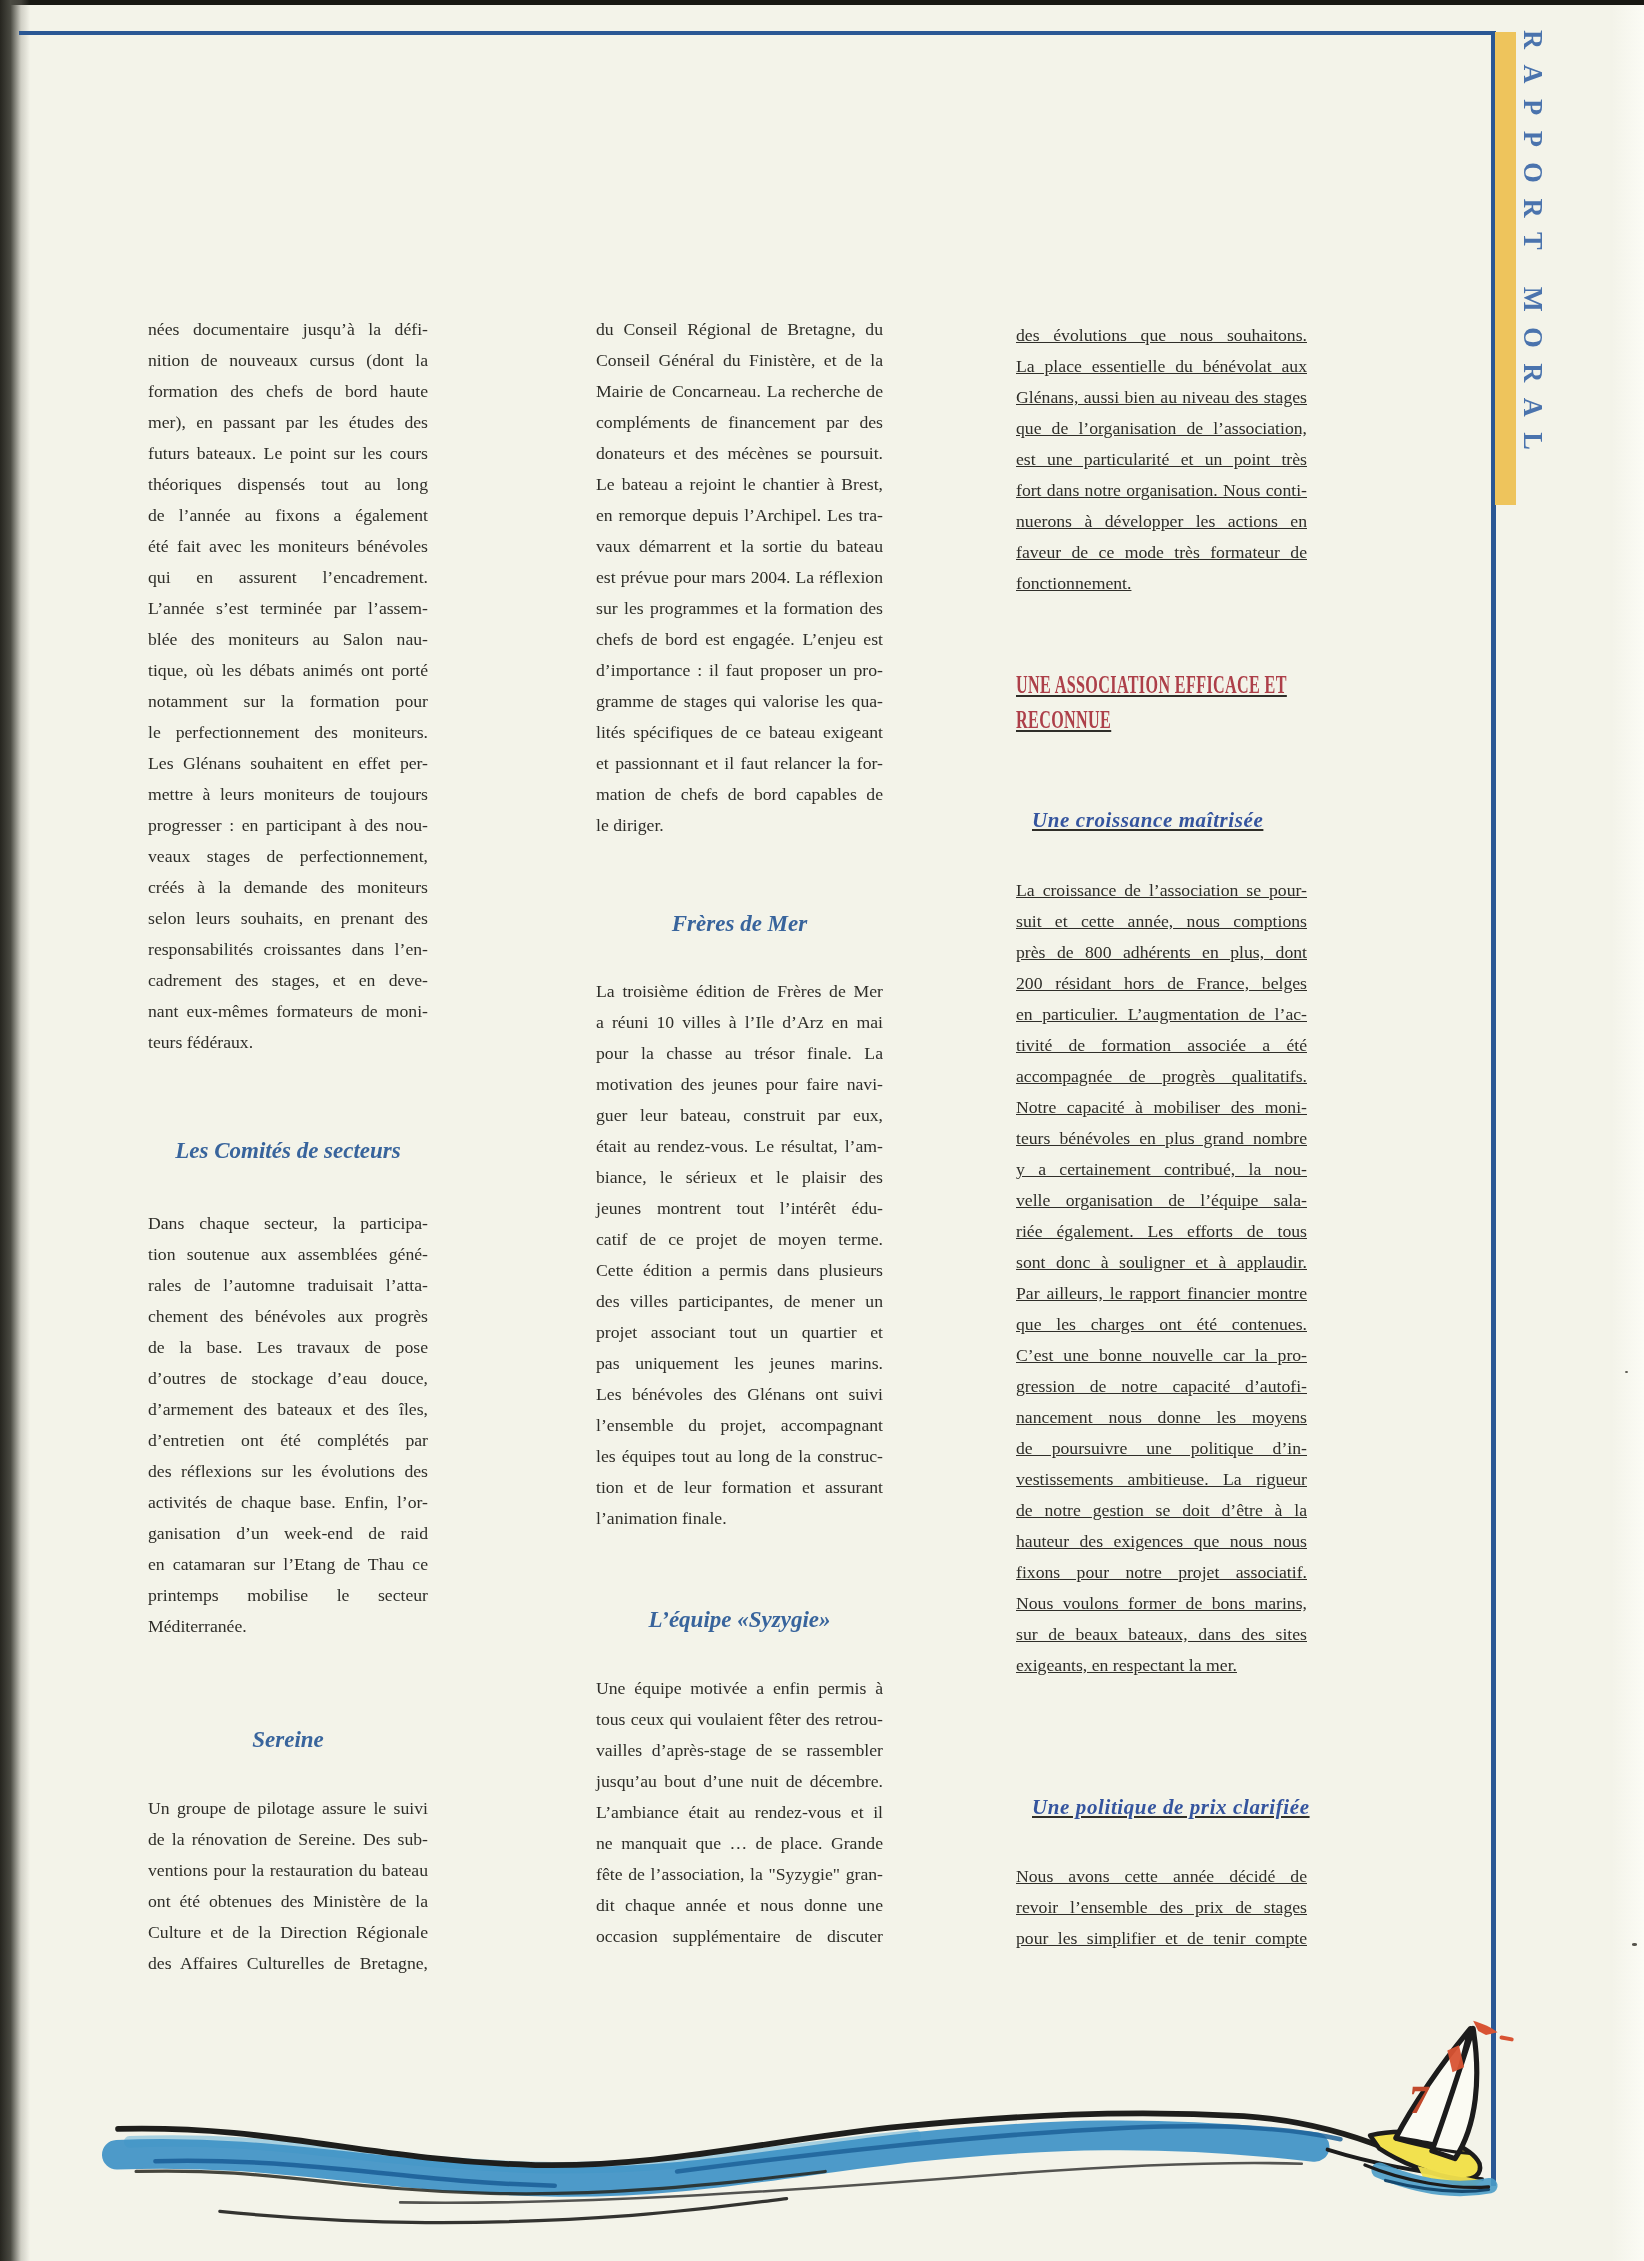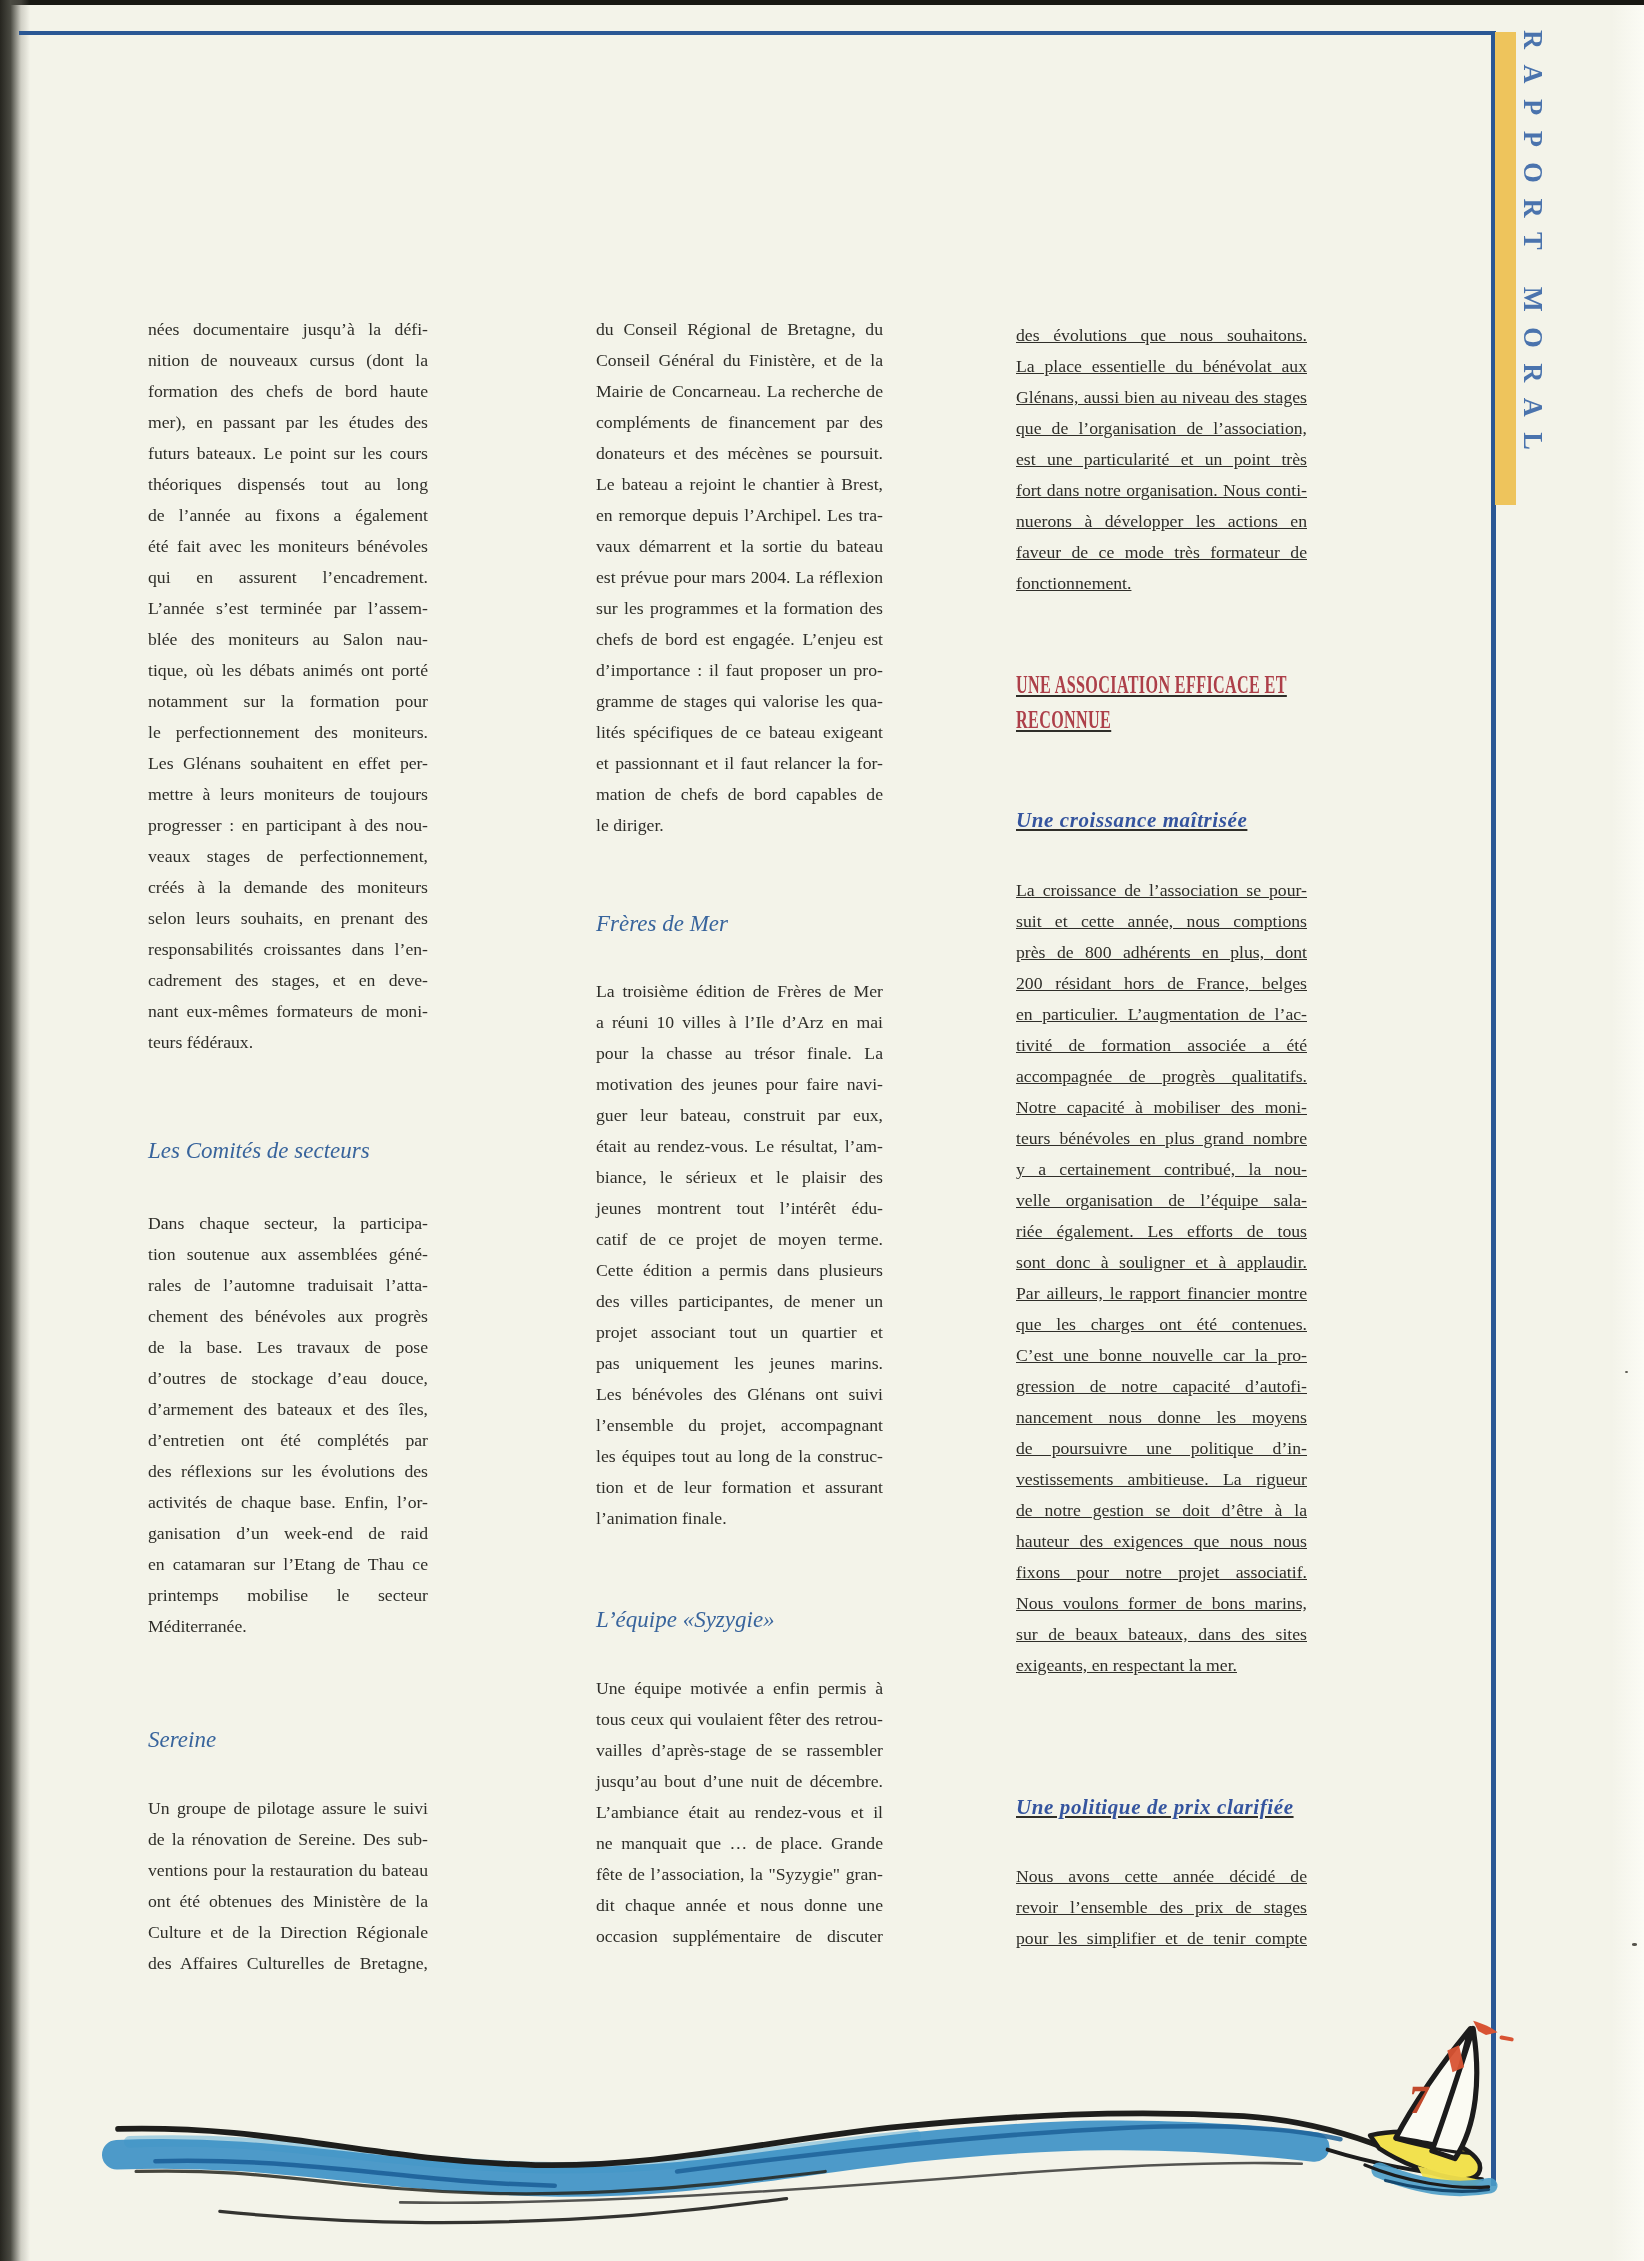--- a/index.html
+++ b/index.html
@@ -34,23 +34,23 @@
   }
   
   .col{position:absolute;}
   #col1{left:148px;top:314px;width:280px;}
   #col2{left:596px;top:314px;width:287px;}
   #col3{left:1016px;top:320px;width:291px;text-decoration:underline;}
   .blk{position:relative;}
   .para{font-size:17.7px;}
   .para .ln{line-height:31px;text-align:justify;text-align-last:justify;white-space:normal;}
   .para.flush .ln:last-child{text-align-last:left;}
-  .h-italic{font-style:italic;font-weight:400;font-size:23px;line-height:31px;color:var(--heading-blue,#38649c);}
+  .h-italic{font-style:italic;font-weight:700;font-size:23px;line-height:31px;color:var(--heading-blue,#38649c);text-align:center;}
   .h-bold-italic{font-style:italic;font-weight:700;font-size:21px;line-height:31px;
-    color:var(--heading-blue-bold,#34549e);white-space:nowrap;letter-spacing:0.6px;}
+    color:var(--heading-blue-bold,#34549e);white-space:nowrap;letter-spacing:0.6px;margin-left:16px;}
   .h-red{font-weight:700;font-size:26px;line-height:35px;letter-spacing:0.6px;
     color:var(--heading-red,#ad3f49);white-space:nowrap;
     transform:scaleX(.62);transform-origin:0 0;}
   
   #col1 .blk:nth-child(2){margin-top:77px}
   #col1 .blk:nth-child(3){margin-top:42px}
   #col1 .blk:nth-child(4){margin-top:82px}
   #col1 .blk:nth-child(5){margin-top:38px}
   #col2 .blk:nth-child(2){margin-top:67px}
   #col2 .blk:nth-child(3){margin-top:37px}

